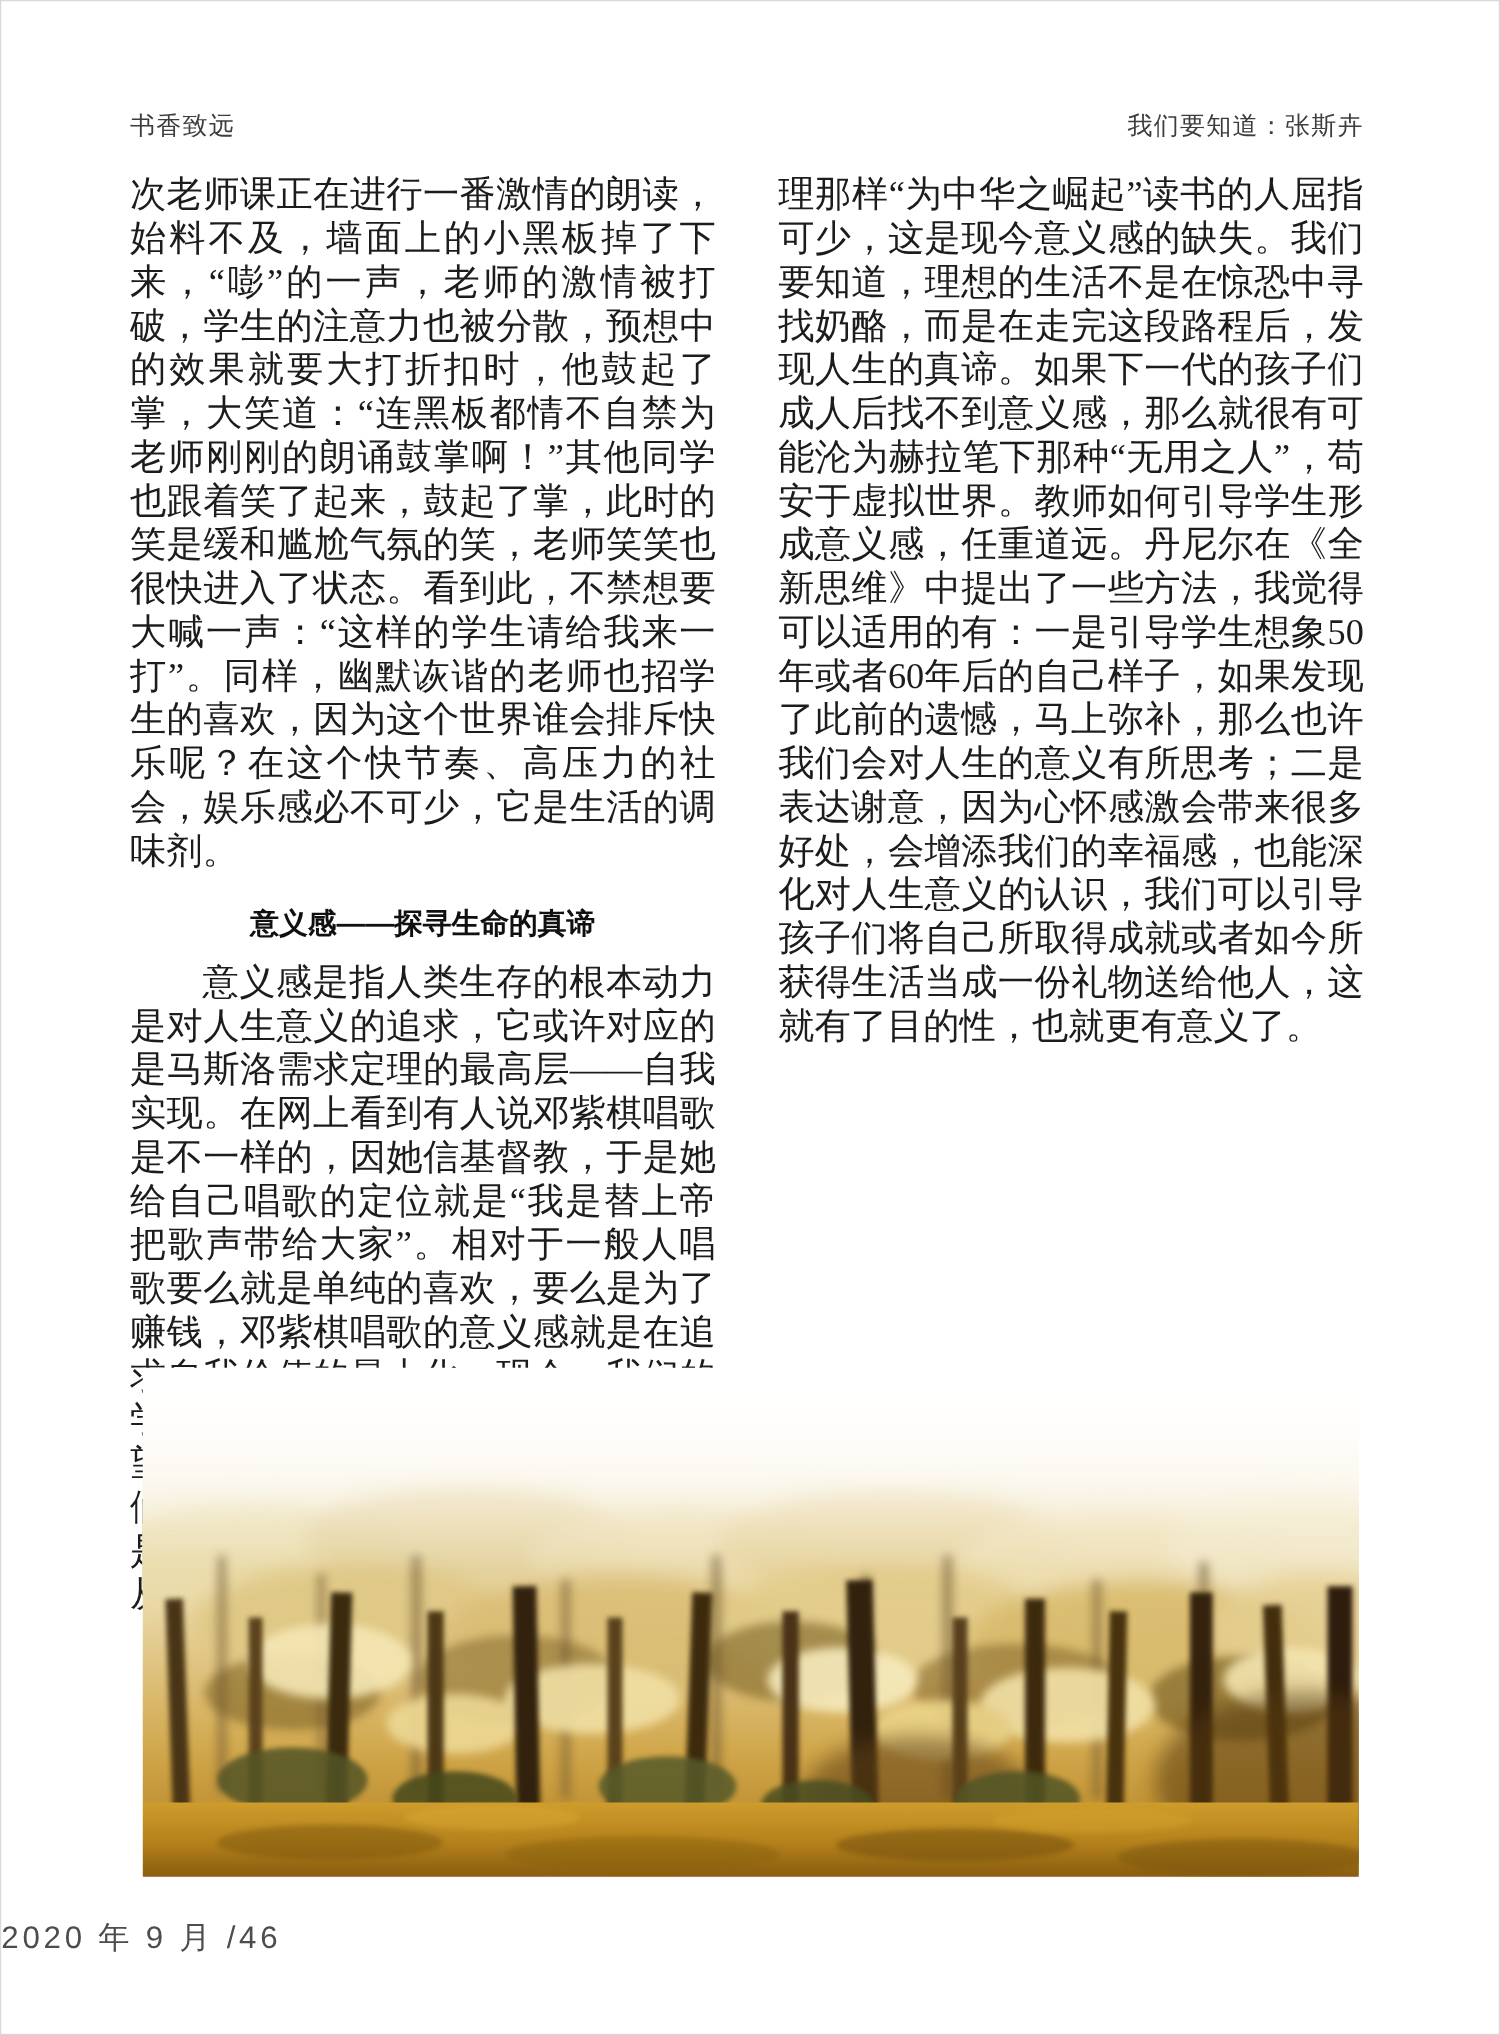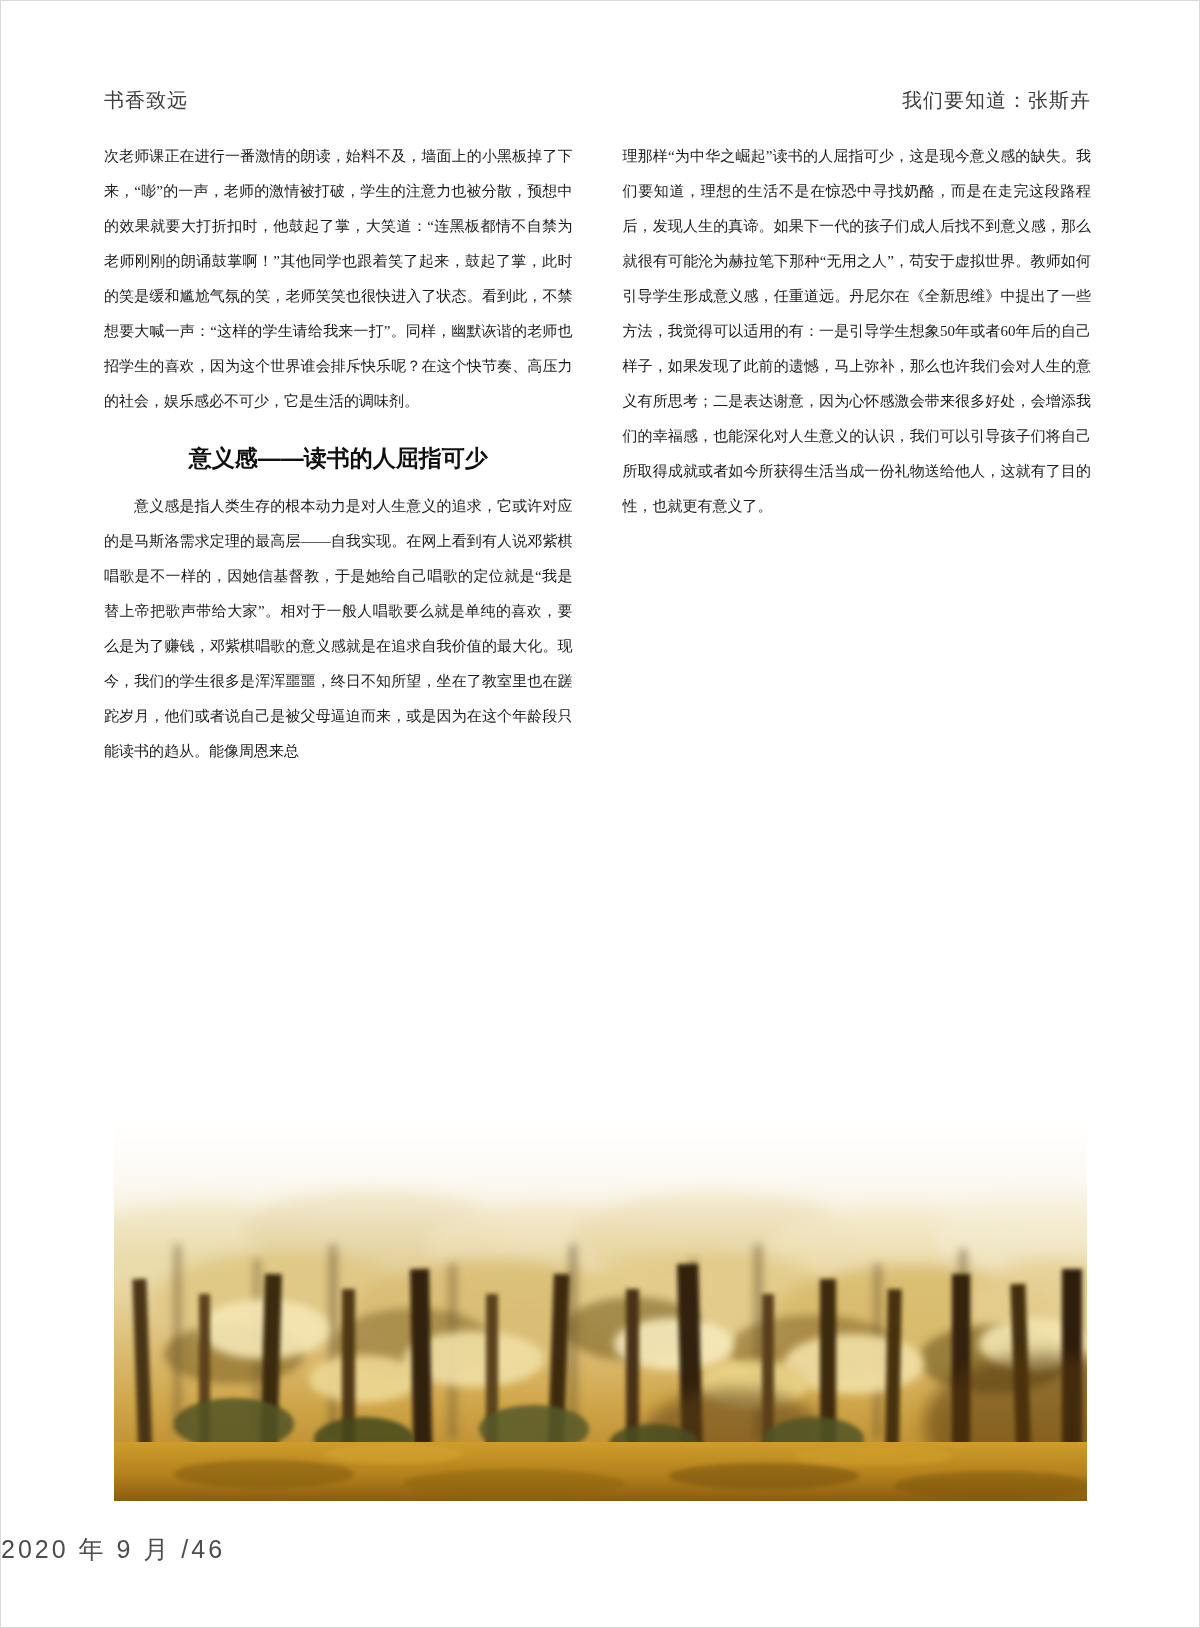--- a/index.html
+++ b/index.html
@@ -18,21 +18,21 @@
     font-family:"Liberation Sans","DejaVu Sans",sans-serif;
     font-size:20px;color:#3d3d3d;letter-spacing:1px;
   }
   .columns{
     position:absolute;top:138px;left:103px;width:987px;
     display:flex;gap:50px;
   }
   .col{flex:1;min-width:0;}
   .body-text{
     margin:0;
-    font-size:15px;line-height:35px;
+    font-size:29px;line-height:35px;
     text-align:justify;text-justify:inter-ideograph;
     color:#1c1c1c;
     word-break:break-all;
   }
   .indent{text-indent:2em;}
   .section-heading{
     margin:23px 0 15px 0;
     font-family:"Liberation Sans","DejaVu Sans",sans-serif;
     font-size:23px;line-height:32px;font-weight:bold;
     text-align:center;color:#101010;
@@ -54,21 +54,21 @@
 <div class="page">
 
   <header class="page-header">
     <span>书香致远</span>
     <span>我们要知道：张斯卉</span>
   </header>
 
   <main class="columns">
     <section class="col">
       <p class="body-text">次老师课正在进行一番激情的朗读，始料不及，墙面上的小黑板掉了下来，“嘭”的一声，老师的激情被打破，学生的注意力也被分散，预想中的效果就要大打折扣时，他鼓起了掌，大笑道：“连黑板都情不自禁为老师刚刚的朗诵鼓掌啊！”其他同学也跟着笑了起来，鼓起了掌，此时的笑是缓和尴尬气氛的笑，老师笑笑也很快进入了状态。看到此，不禁想要大喊一声：“这样的学生请给我来一打”。同样，幽默诙谐的老师也招学生的喜欢，因为这个世界谁会排斥快乐呢？在这个快节奏、高压力的社会，娱乐感必不可少，它是生活的调味剂。</p>
-      <h2 class="section-heading">意义感——读书的人屈指可少</h2>
+      <h2 class="section-heading">意义感——探寻生命的真谛</h2>
       <p class="body-text indent">意义感是指人类生存的根本动力是对人生意义的追求，它或许对应的是马斯洛需求定理的最高层——自我实现。在网上看到有人说邓紫棋唱歌是不一样的，因她信基督教，于是她给自己唱歌的定位就是“我是替上帝把歌声带给大家”。相对于一般人唱歌要么就是单纯的喜欢，要么是为了赚钱，邓紫棋唱歌的意义感就是在追求自我价值的最大化。现今，我们的学生很多是浑浑噩噩，终日不知所望，坐在了教室里也在蹉跎岁月，他们或者说自己是被父母逼迫而来，或是因为在这个年龄段只能读书的趋从。能像周恩来总</p>
     </section>
     <section class="col">
       <p class="body-text">理那样“为中华之崛起”读书的人屈指可少，这是现今意义感的缺失。我们要知道，理想的生活不是在惊恐中寻找奶酪，而是在走完这段路程后，发现人生的真谛。如果下一代的孩子们成人后找不到意义感，那么就很有可能沦为赫拉笔下那种“无用之人”，苟安于虚拟世界。教师如何引导学生形成意义感，任重道远。丹尼尔在《全新思维》中提出了一些方法，我觉得可以适用的有：一是引导学生想象50年或者60年后的自己样子，如果发现了此前的遗憾，马上弥补，那么也许我们会对人生的意义有所思考；二是表达谢意，因为心怀感激会带来很多好处，会增添我们的幸福感，也能深化对人生意义的认识，我们可以引导孩子们将自己所取得成就或者如今所获得生活当成一份礼物送给他人，这就有了目的性，也就更有意义了。</p>
     </section>
   </main>
 
   <figure class="photo" aria-label="Golden autumn forest: sunlit yellow foliage and dark tree trunks fading into white mist at the top">
     <svg viewBox="0 0 973 407" width="973" height="407" xmlns="http://www.w3.org/2000/svg" role="img">
       <defs>

